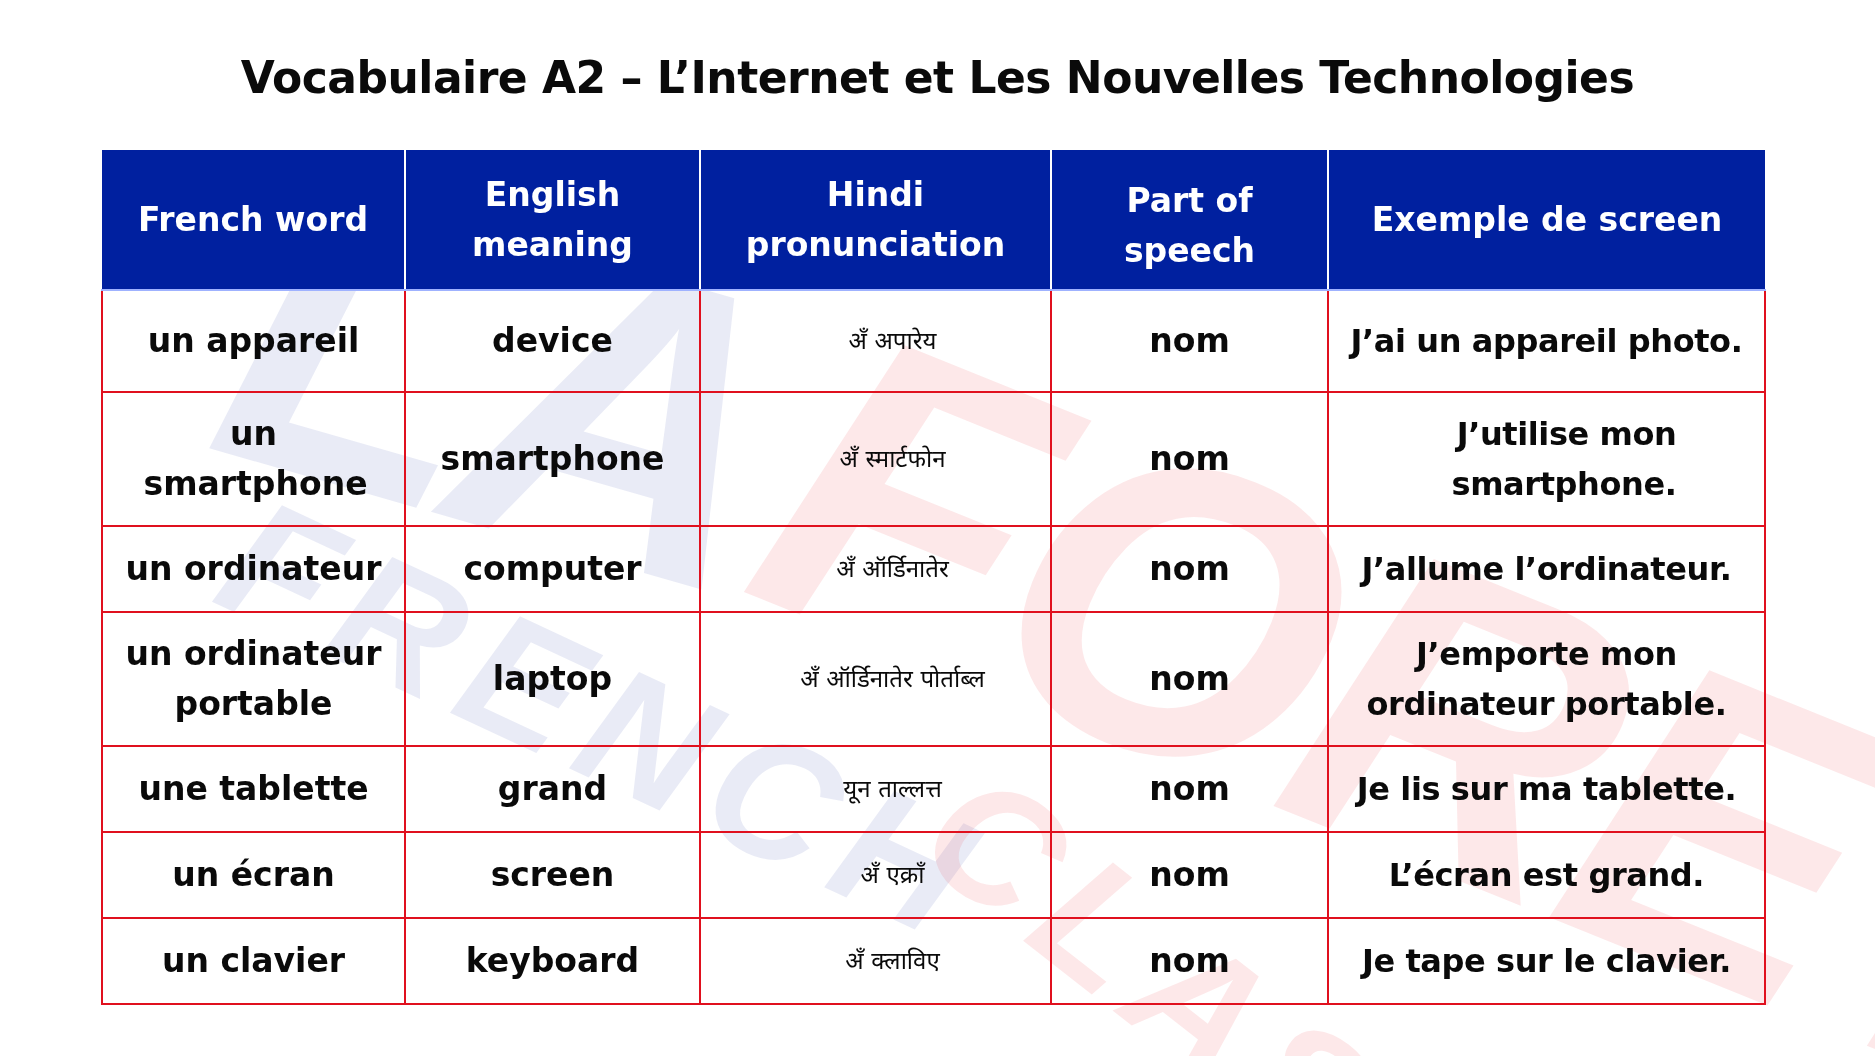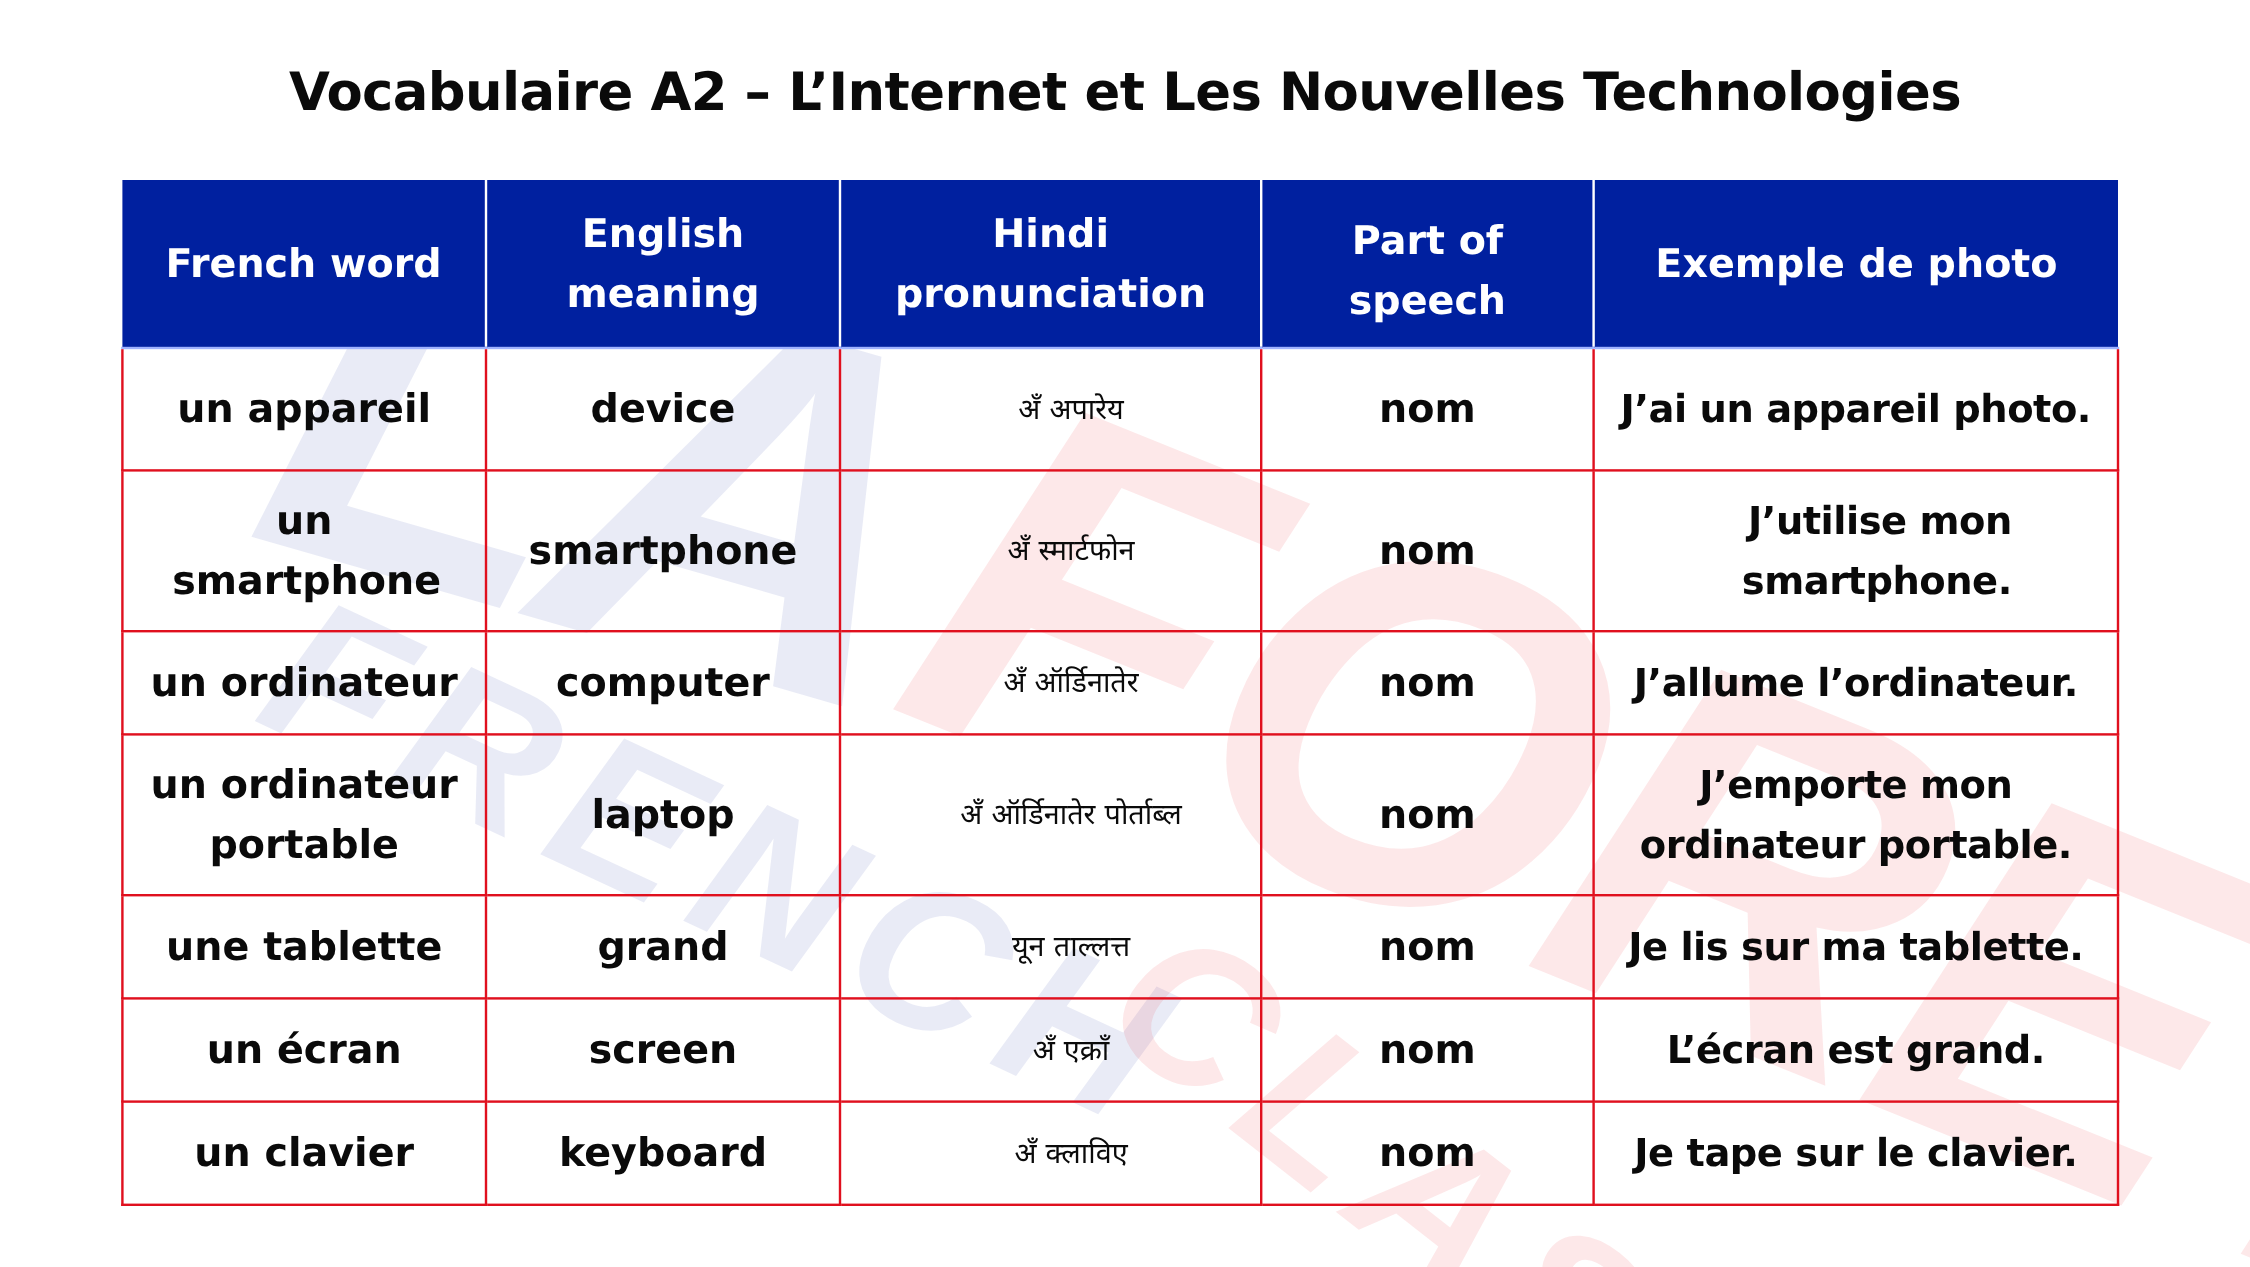--- a/index.html
+++ b/index.html
@@ -155,21 +155,21 @@
       <col class="c3">
       <col class="c4">
       <col class="c5">
   </colgroup>
   <thead>
     <tr>
       <th>French word</th>
       <th><span style="display:inline-block;max-width:180px;">English meaning</span></th>
       <th><span style="display:inline-block;max-width:260px;">Hindi pronunciation</span></th>
       <th><span style="display:inline-block;max-width:160px;margin-top:12px;">Part of speech</span></th>
-      <th>Exemple de photo</th>
+      <th>Exemple de screen</th>
     </tr>
   </thead>
   <tbody>
     <tr class="r-first">
       <td>un appareil</td>
       <td>device</td>
       <td class="hindi">अँ अपारेय</td>
       <td>nom</td>
       <td class="example">J’ai un appareil photo.</td>
     </tr>

